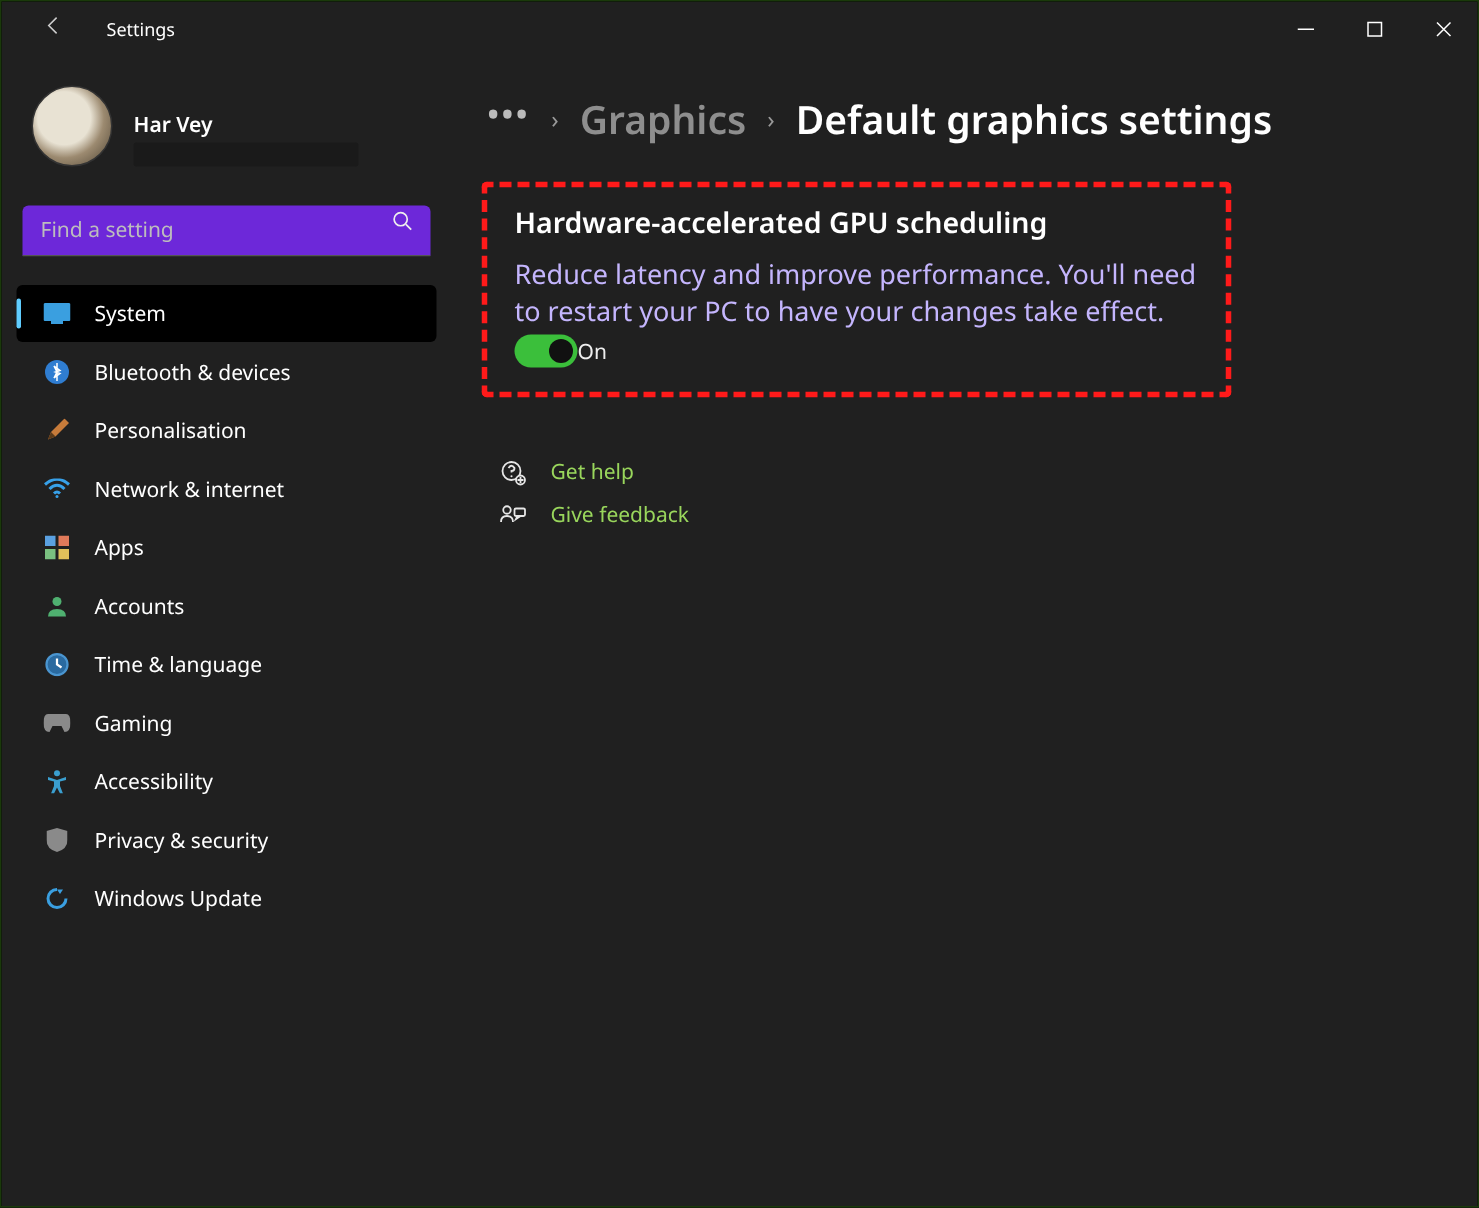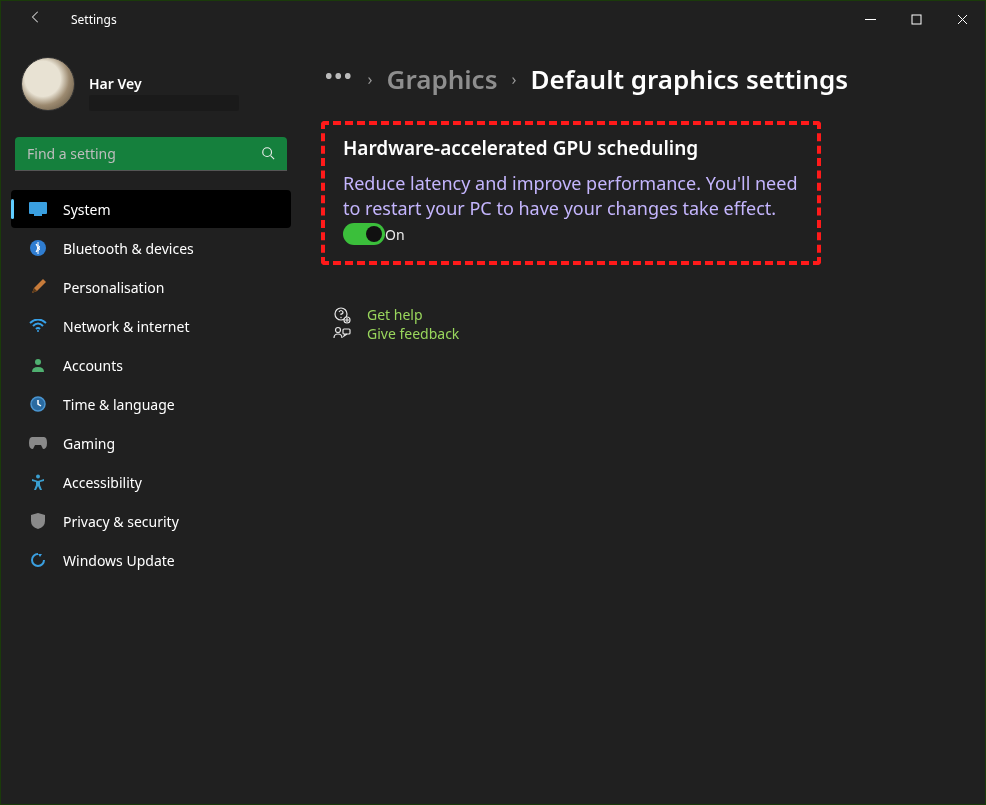--- a/index.html
+++ b/index.html
@@ -74,25 +74,24 @@
   .profile-sub {
     background: #1a1a1a;
     height: 16px;
     width: 150px;
     margin-top: 2px;
     border-radius: 2px;
   }
   .search {
     margin: 14px 8px 18px 8px;
     height: 34px;
-    background: #15803d;
+    background: #6d28d9;
     border-bottom: 1px solid #555;
     border-radius: 4px 4px 0 0;
     display: flex;
-    align-items: center;
     padding: 0 12px;
     color: #ccc;
   }
   .search input {
     flex: 1;
     background: transparent;
     border: none;
     outline: none;
     color: #fff;
     font-size: 14px;
@@ -204,20 +203,21 @@
     background: #111;
   }
   .toggle-label {
     font-size: 14px;
     color: #eee;
   }
   .support-links {
     margin-top: 40px;
     display: flex;
     flex-direction: column;
+    gap: 10px;
     margin-left: 12px;
     text-align: right;
   }
   .support-link {
     display: flex;
     align-items: center;
     gap: 16px;
     font-size: 14px;
   }
   .support-link .link-text { color: #99d65c; }
@@ -310,20 +310,31 @@
                 <path d="M1 4 Q9 -3 17 4"></path>
                 <path d="M4 7 Q9 2 14 7"></path>
                 <path d="M7 10 Q9 8 11 10"></path>
                 <circle cx="9" cy="12" r="1" fill="#37a0e8" stroke="none"></circle>
               </svg>
           </span>
           <span>Network &amp; internet</span>
         </li>
         <li class="nav-item">
           <span class="nav-icon">
+            <svg width="16" height="16" viewBox="0 0 16 16">
+                <rect x="0" y="0" width="7" height="7" fill="#5aa0e0"></rect>
+                <rect x="9" y="0" width="7" height="7" fill="#e07a5a"></rect>
+                <rect x="0" y="9" width="7" height="7" fill="#7ac080"></rect>
+                <rect x="9" y="9" width="7" height="7" fill="#e0c05a"></rect>
+              </svg>
+          </span>
+          <span>Apps</span>
+        </li>
+        <li class="nav-item">
+          <span class="nav-icon">
             <svg width="16" height="16" viewBox="0 0 16 16" fill="#4fb070">
                 <circle cx="8" cy="5" r="3"></circle>
                 <path d="M2 15 Q2 10 8 10 Q14 10 14 15 Z"></path>
               </svg>
           </span>
           <span>Accounts</span>
         </li>
         <li class="nav-item">
           <span class="nav-icon">
             <svg width="16" height="16" viewBox="0 0 16 16" fill="none" stroke="#4a95d0" stroke-width="1.5">

